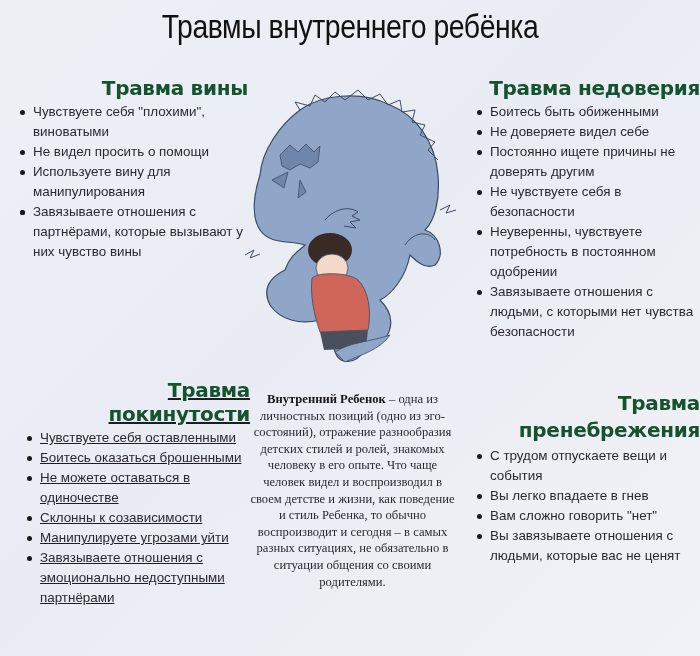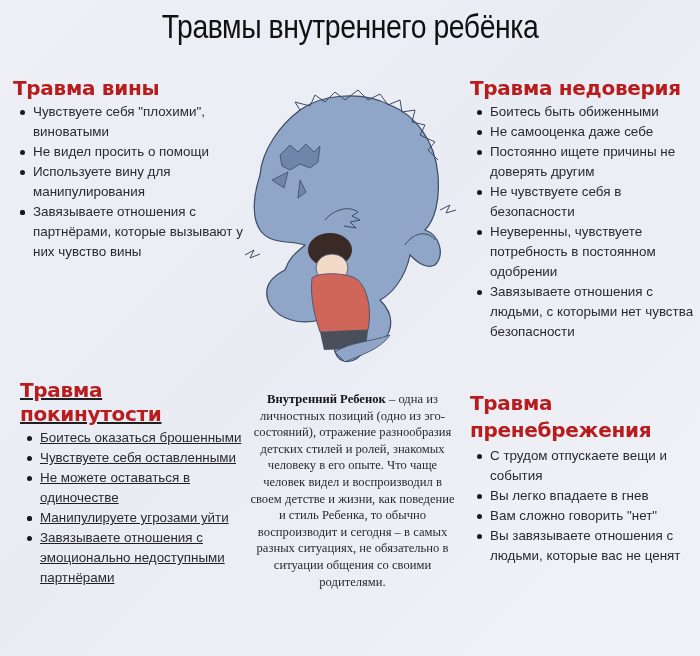--- a/index.html
+++ b/index.html
@@ -11,23 +11,24 @@
   }
   .title {
     position: absolute; left: 0; top: 8px; width: 700px; text-align: center;
     font-family: "Liberation Sans", sans-serif;
     font-size: 33px; font-weight: normal; letter-spacing: -0.5px;
     transform: scaleX(0.86); transform-origin: center;
     color: #111;
   }
   .section { position: absolute; }
   .section h2 {
-    margin: 0; font-size: 20px; font-weight: bold; color: #b91c1c;
+    margin: 0; font-size: 20px; font-weight: bold; color: #14532d;
     font-family: "DejaVu Sans", sans-serif; line-height: 24px;
     letter-spacing: -0.3px;
+    text-align: right;
   }
   .section ul { margin: 2px 0 0 0; padding: 0; list-style: none; }
   .section li {
     position: relative; padding-left: 20px; font-size: 13.4px; line-height: 20px;
     color: #2a2a30; font-family: "Liberation Sans", sans-serif;
   }
   .section li .bullet {
     position: absolute; left: 7px; top: 8px; width: 5px; height: 5px; border-radius: 50%;
     background: #1a1a1a;
   }
@@ -57,21 +58,21 @@
     <li><span class="bullet"></span><span>Используете вину для манипулирования</span></li>
     <li><span class="bullet"></span></li>
     <li><span class="bullet"></span><span>Завязываете отношения с партнёрами, которые вызывают у них чувство вины</span></li>
   </ul>
 </div>
 
 <div class="section" id="sec-distrust">
   <h2>Травма недоверия</h2>
   <ul>
     <li><span class="bullet"></span><span>Боитесь быть обиженными</span></li>
-    <li><span class="bullet"></span><span>Не самооценка даже себе</span></li>
+    <li><span class="bullet"></span><span>Не доверяете видел себе</span></li>
     <li><span class="bullet"></span><span>Постоянно ищете причины не доверять другим</span></li>
     <li><span class="bullet"></span><span>Не чувствуете себя в безопасности</span></li>
     <li><span class="bullet"></span><span>Неуверенны, чувствуете потребность в постоянном одобрении</span></li>
     <li><span class="bullet"></span><span>Завязываете отношения с людьми, с которыми нет чувства безопасности</span></li>
   </ul>
 </div>
 
 <div class="illustration">
   <svg width="230" height="290" viewBox="0 0 230 290">
 
@@ -97,24 +98,24 @@
     <path d="M95 272 C110 262 130 262 150 255 C140 270 120 275 105 282 Z" fill="#8fa6c8" stroke="#3c4a63" stroke-width="0.8"></path>
 
     <path d="M5 175 L14 170 L10 178 L20 174" fill="none" stroke="#3c4a63" stroke-width="1"></path>
     <path d="M200 130 L210 125 L206 133 L216 130" fill="none" stroke="#3c4a63" stroke-width="1"></path>
   </svg>
 </div>
 
 <div class="section" id="sec-abandon">
   <h2>Травма покинутости</h2>
   <ul>
+    <li><span class="bullet"></span><span>Чувствуете себя оставленными</span></li>
     <li><span class="bullet"></span><span>Боитесь оказаться брошенными</span></li>
-    <li><span class="bullet"></span><span>Чувствуете себя оставленными</span></li>
     <li><span class="bullet"></span><span>Не можете оставаться в одиночестве</span></li>
-    <li><span class="bullet"></span></li>
+    <li><span class="bullet"></span><span>Склонны к созависимости</span></li>
     <li><span class="bullet"></span><span>Манипулируете угрозами уйти</span></li>
     <li><span class="bullet"></span><span>Завязываете отношения с эмоционально недоступными партнёрами</span></li>
   </ul>
 </div>
 
 <div class="center-text"><b>Внутренний Ребенок</b><span> – одна из личностных позиций (одно из эго-состояний), отражение разнообразия детских стилей и ролей, знакомых человеку в его опыте. Что чаще человек видел и воспроизводил в своем детстве и жизни, как поведение и стиль Ребенка, то обычно воспроизводит и сегодня – в самых разных ситуациях, не обязательно в ситуации общения со своими родителями.</span></div>
 
 <div class="section" id="sec-neglect">
   <h2>Травма пренебрежения</h2>
   <ul>

